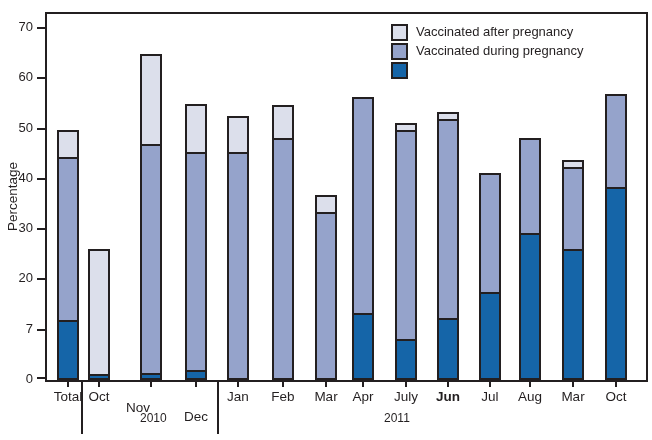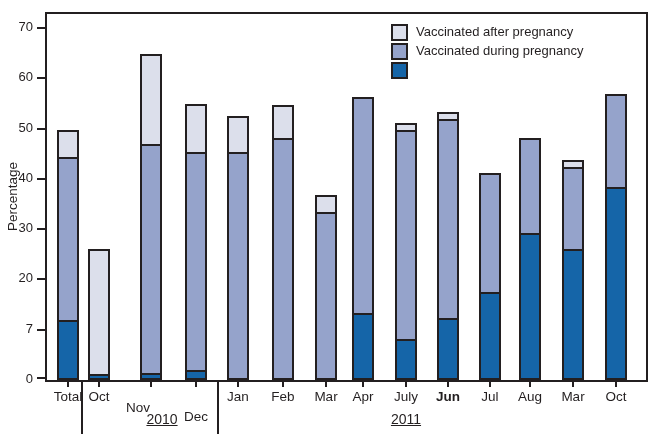--- a/index.html
+++ b/index.html
@@ -19,21 +19,21 @@
   .yticklabel { position:absolute; left:-48px; width:34px; text-align:right; font-size:13px; line-height:16px; }
   .bar { position:absolute; bottom:0; width:22px; display:flex; flex-direction:column;
          border:2px solid #231f20; box-sizing:border-box; }
   .seg { width:100%; box-sizing:border-box; }
   .seg + .seg { border-top:2px solid #231f20; }
   .legend { position:absolute; left:344px; top:10px; }
   .legend-row { display:flex; align-items:flex-start; gap:8px; margin-bottom:2px; height:17px; }
   .swatch { width:13px; height:13px; border:2px solid #231f20; flex:0 0 auto; }
   .legend-label { font-size:13px; white-space:nowrap; }
   .xlab { position:absolute; top:389px; width:44px; text-align:center; font-size:13.5px; }
-  .yearlab { position:absolute; top:411px; width:44px; text-align:center; font-size:14px;text-decoration:underline; }
+  .yearlab { position:absolute; top:411px; width:44px; text-align:left; font-size:12px; }
   .sep { position:absolute; top:381px; width:2px; height:53px; background:#231f20; }
   .bartick { position:absolute; top:382px; width:2px; height:5px; background:#231f20; }
 </style>
 </head>
 <body>
 
 <div class="stage">
   <div class="ylabel">Percentage</div>
 
   <div class="plot" id="plot">

